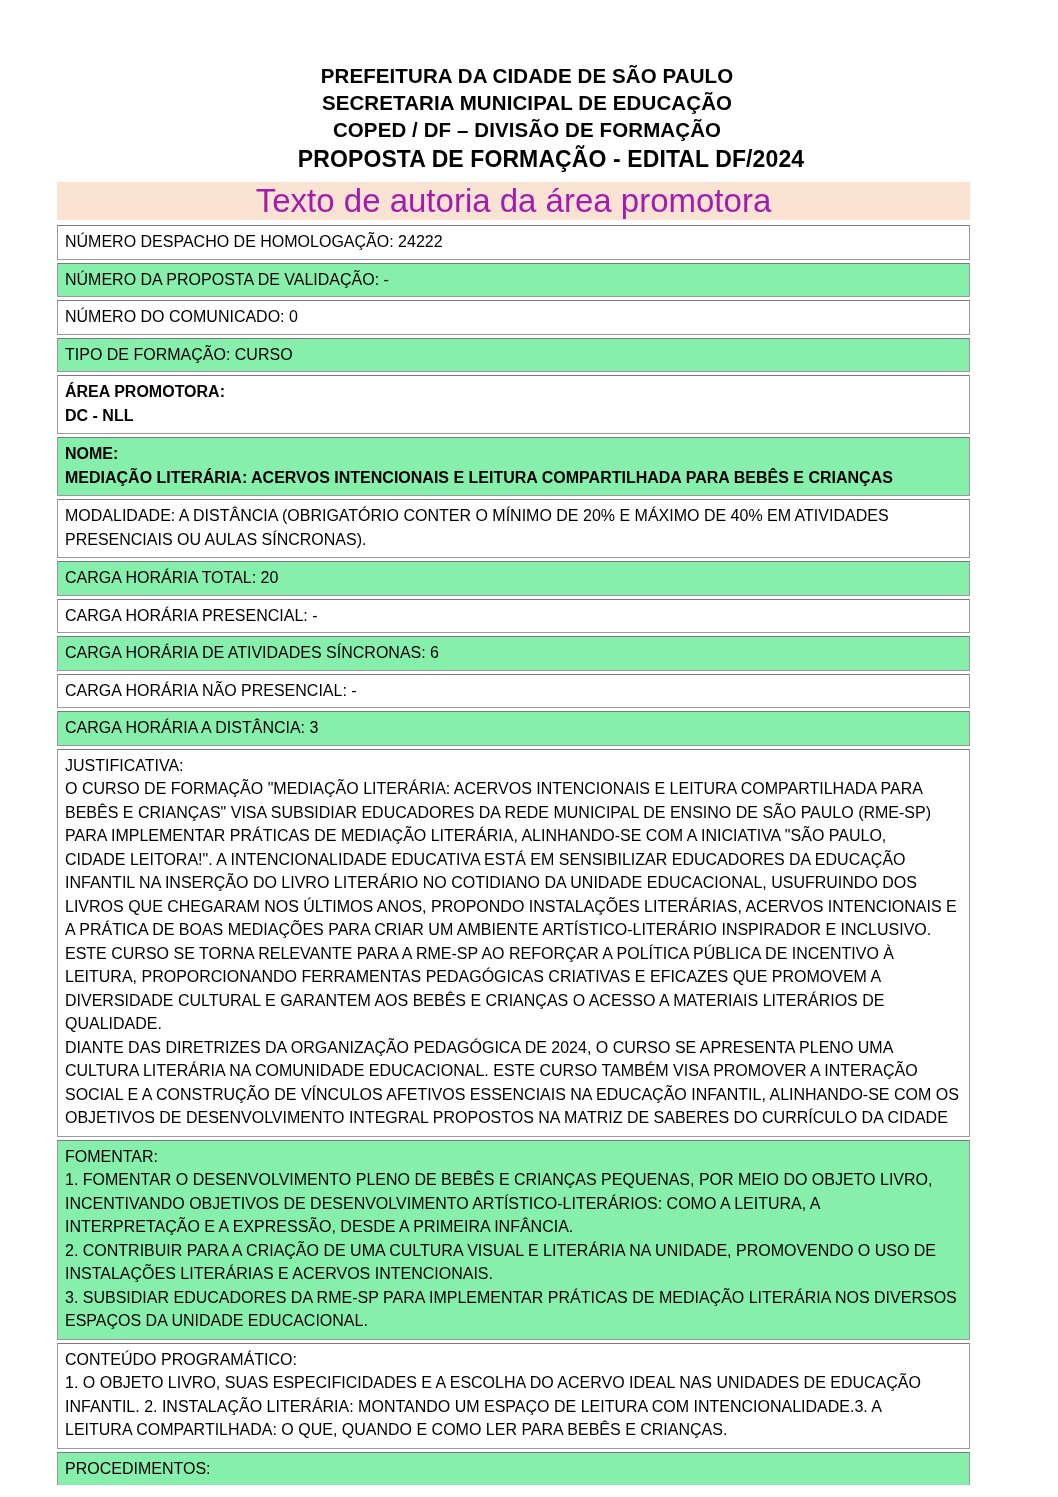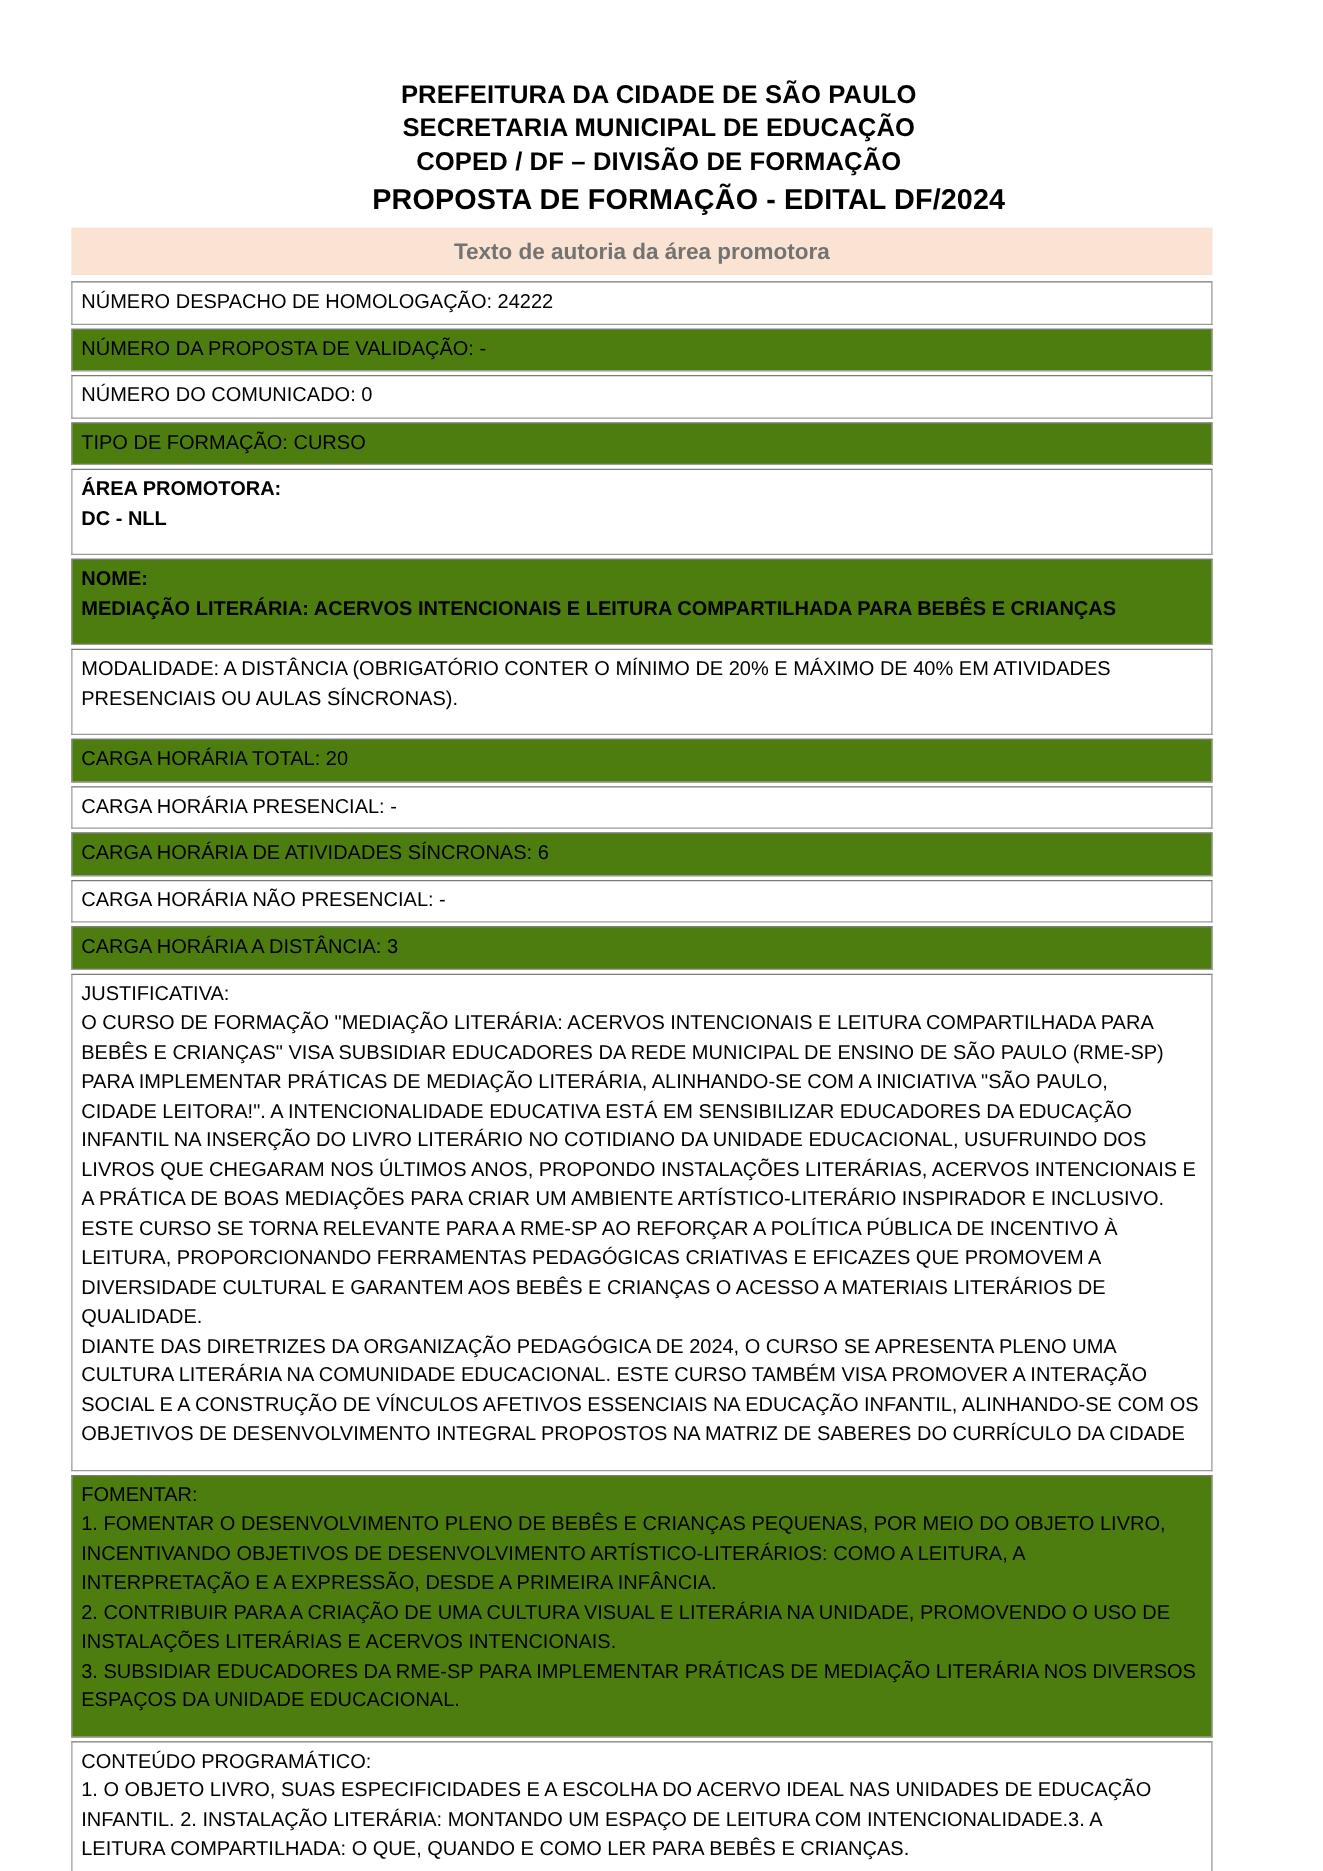--- a/index.html
+++ b/index.html
@@ -52,23 +52,23 @@
     left: 57px;
     top: 182px;
     width: 913px;
     height: 38px;
     background: #FBE3D3;
     display: flex;
     align-items: center;
     justify-content: center;
   }
   .banner-text {
-    color: #737373;
-    font-size: 18px;
-    font-weight: bold;
+    color: #a21caf;
+    font-size: 33px;
+    font-weight: normal;
     line-height: 30px;
     white-space: nowrap;
   }
 
   
   .doc-table {
     position: absolute;
     left: 57px;
     top: 225px;
     width: 913px;
@@ -79,31 +79,31 @@
     box-sizing: border-box;
     border: 1px solid #9a9a9a;
     border-top-color: #7a7a7a;
     margin-bottom: 3px;
     padding: 4px 7px 5px 7px;
     background: #ffffff;
     font-size: 16px;
     line-height: 23.5px;
   }
   .row.shade {
-    background: #4d7c0f;
+    background: #86efac;
   }
   .row .line {
     white-space: nowrap;
     overflow: hidden;
   }
   .row .bold {
     font-weight: bold;
   }
   .row.tall {
-    padding-bottom: 16px;
+    padding-bottom: 6px;
   }
   .row.clipped {
     border-bottom: none;
     margin-bottom: 0;
   }
 </style>
 </head>
 <body>
 
 <div class="page">

